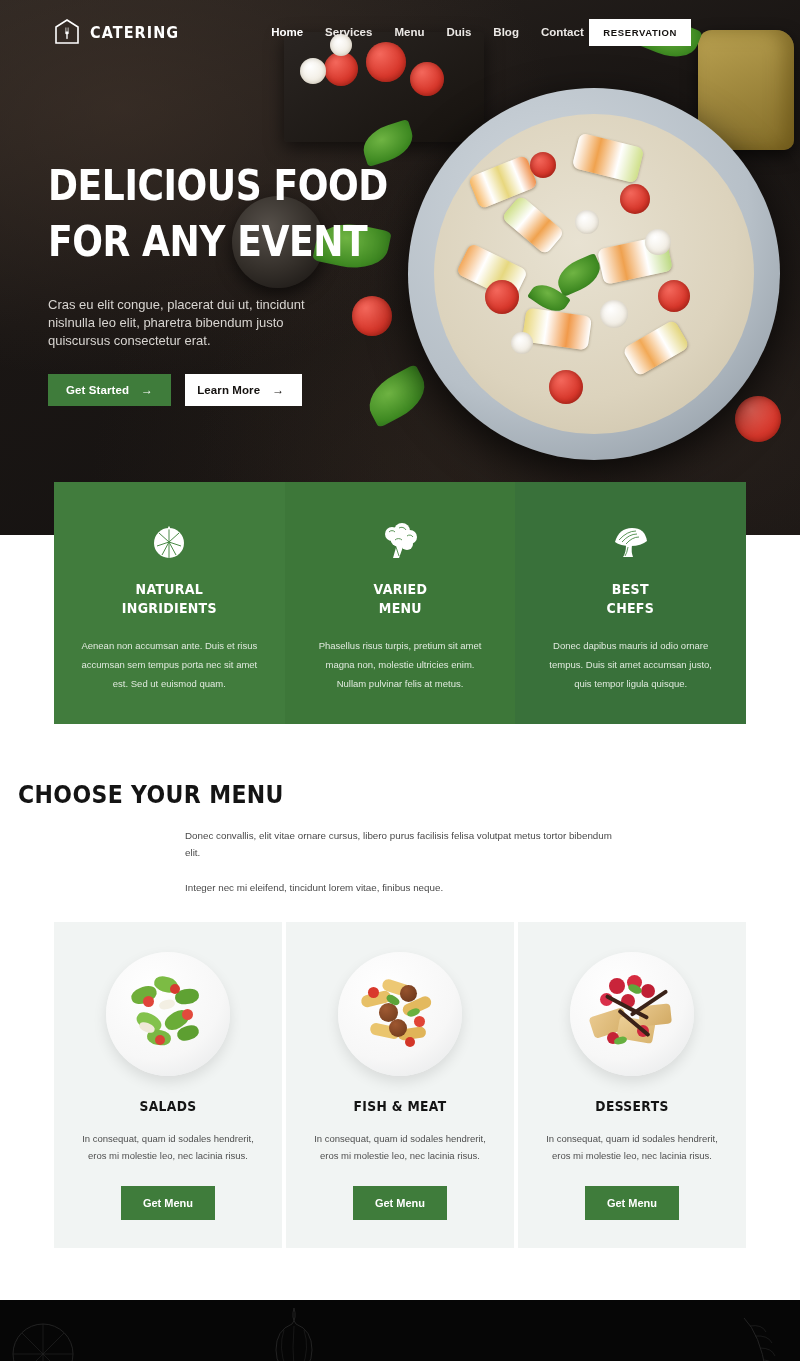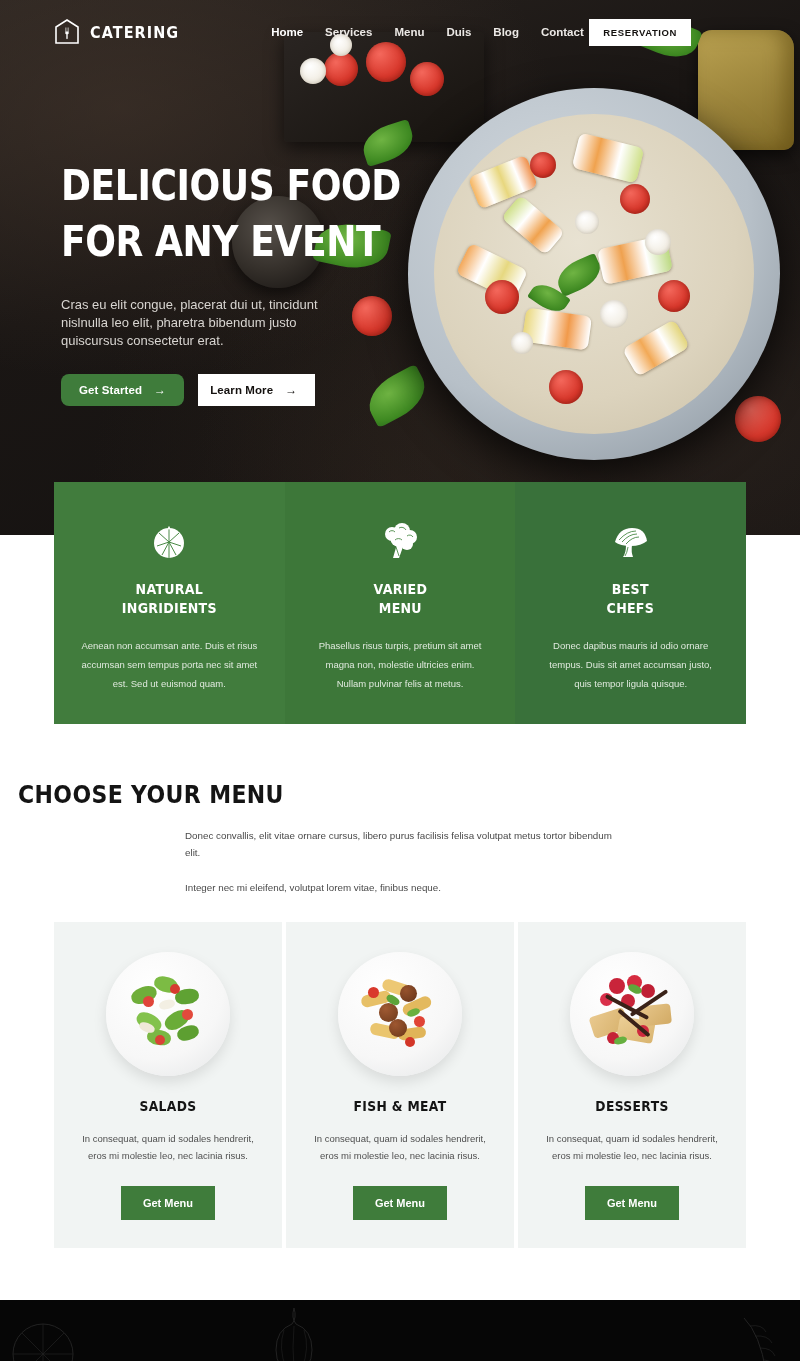--- a/index.html
+++ b/index.html
@@ -84,21 +84,21 @@
     box-shadow: inset -10px 0 18px rgba(90,70,12,.5), 0 6px 16px rgba(0,0,0,.6);
   }
   .pepper-bowl {
     position:absolute; left:232px; top:196px; width:92px; height:92px;
     border-radius:50%;
     background: radial-gradient(circle at 40% 34%, #56504a 0%, #332e29 55%, #14110f 100%);
     box-shadow: 0 6px 16px rgba(0,0,0,.6);
   }
 
   
-  .hero-copy { position: absolute; left: 61px; top: 158px; width: 370px; z-index: 6; }
+  .hero-copy { position: absolute; left: 48px; top: 158px; width: 370px; z-index: 6; }
   .hero-title {
     font-family: "DejaVu Sans", sans-serif;
     font-weight: 700;
     font-size: 42px;
     line-height: 56px;
     letter-spacing: -0.5px;
     color: #ffffff;
     transform: scaleX(0.86);
     transform-origin: left center;
     white-space: nowrap;
@@ -115,21 +115,21 @@
     display: inline-flex; align-items: center; justify-content: center;
     gap: 12px;
     font-size: 11.5px;
     font-weight: 700;
     height: 32px;
     padding: 0 18px;
     border: none;
     cursor: pointer;
     letter-spacing: .1px;
   }
-  .btn-green { background: #3f7c3b; color: #fff; min-width: 108px; border-radius: 8px; }
+  .btn-green { background: #3f7c3b; color: #fff; min-width: 108px; }
   .btn-white { background: #ffffff; color: #14110f; min-width: 108px; padding-left: 12px; }
   .arr { font-size: 12px; line-height: 1; }
 
   
   .topbar {
     position: absolute; left: 0; top: 0; width: 736px; height: 64px;
     display: flex; align-items: center;
     z-index: 20;
   }
   .logo-wrap { display: flex; align-items: center; gap: 10px; margin-left: 54px; }
@@ -375,21 +375,21 @@
       <div class="feat-title">CHEFS</div>
       <p class="feat-body">Donec dapibus mauris id odio ornare tempus. Duis sit amet accumsan justo, quis tempor ligula quisque.</p>
     </div>
 
   </section>
 
   <section class="menu-sec">
     <div class="menu-head">
       <div class="menu-title">CHOOSE YOUR MENU</div>
       <p class="menu-desc">Donec convallis, elit vitae ornare cursus, libero purus facilisis felisa volutpat metus tortor bibendum elit.</p>
-      <p class="menu-desc">Integer nec mi eleifend, volutpat lorem vitae, finibus neque.</p>
+      <p class="menu-desc">Integer nec mi eleifend, tincidunt lorem vitae, finibus neque.</p>
     </div>
 
     <div class="cards">
 
       <div class="card">
         <div class="dish">
           <div class="dish-food">
             <div class="bit" style="left:8%;top:20%;width:26px;height:16px;background:#6fae3a;transform:rotate(-20deg);"></div>
             <div class="bit" style="left:34%;top:8%;width:24px;height:15px;background:#7cbb44;transform:rotate(16deg);"></div>
             <div class="bit" style="left:58%;top:22%;width:24px;height:15px;background:#5fa233;transform:rotate(-10deg);"></div>

